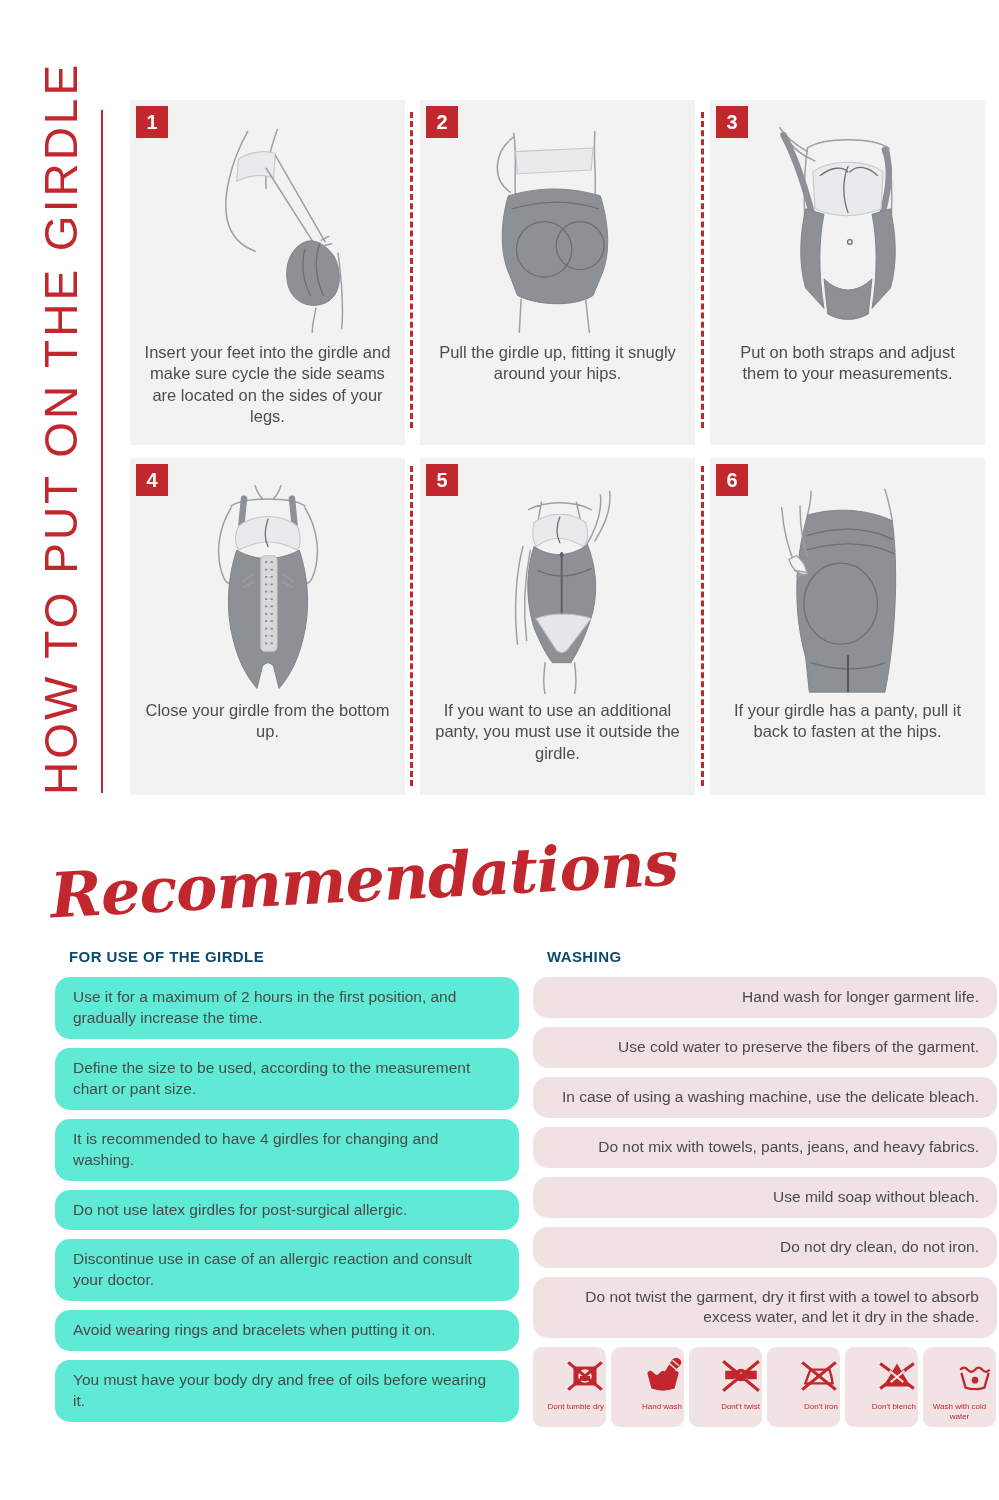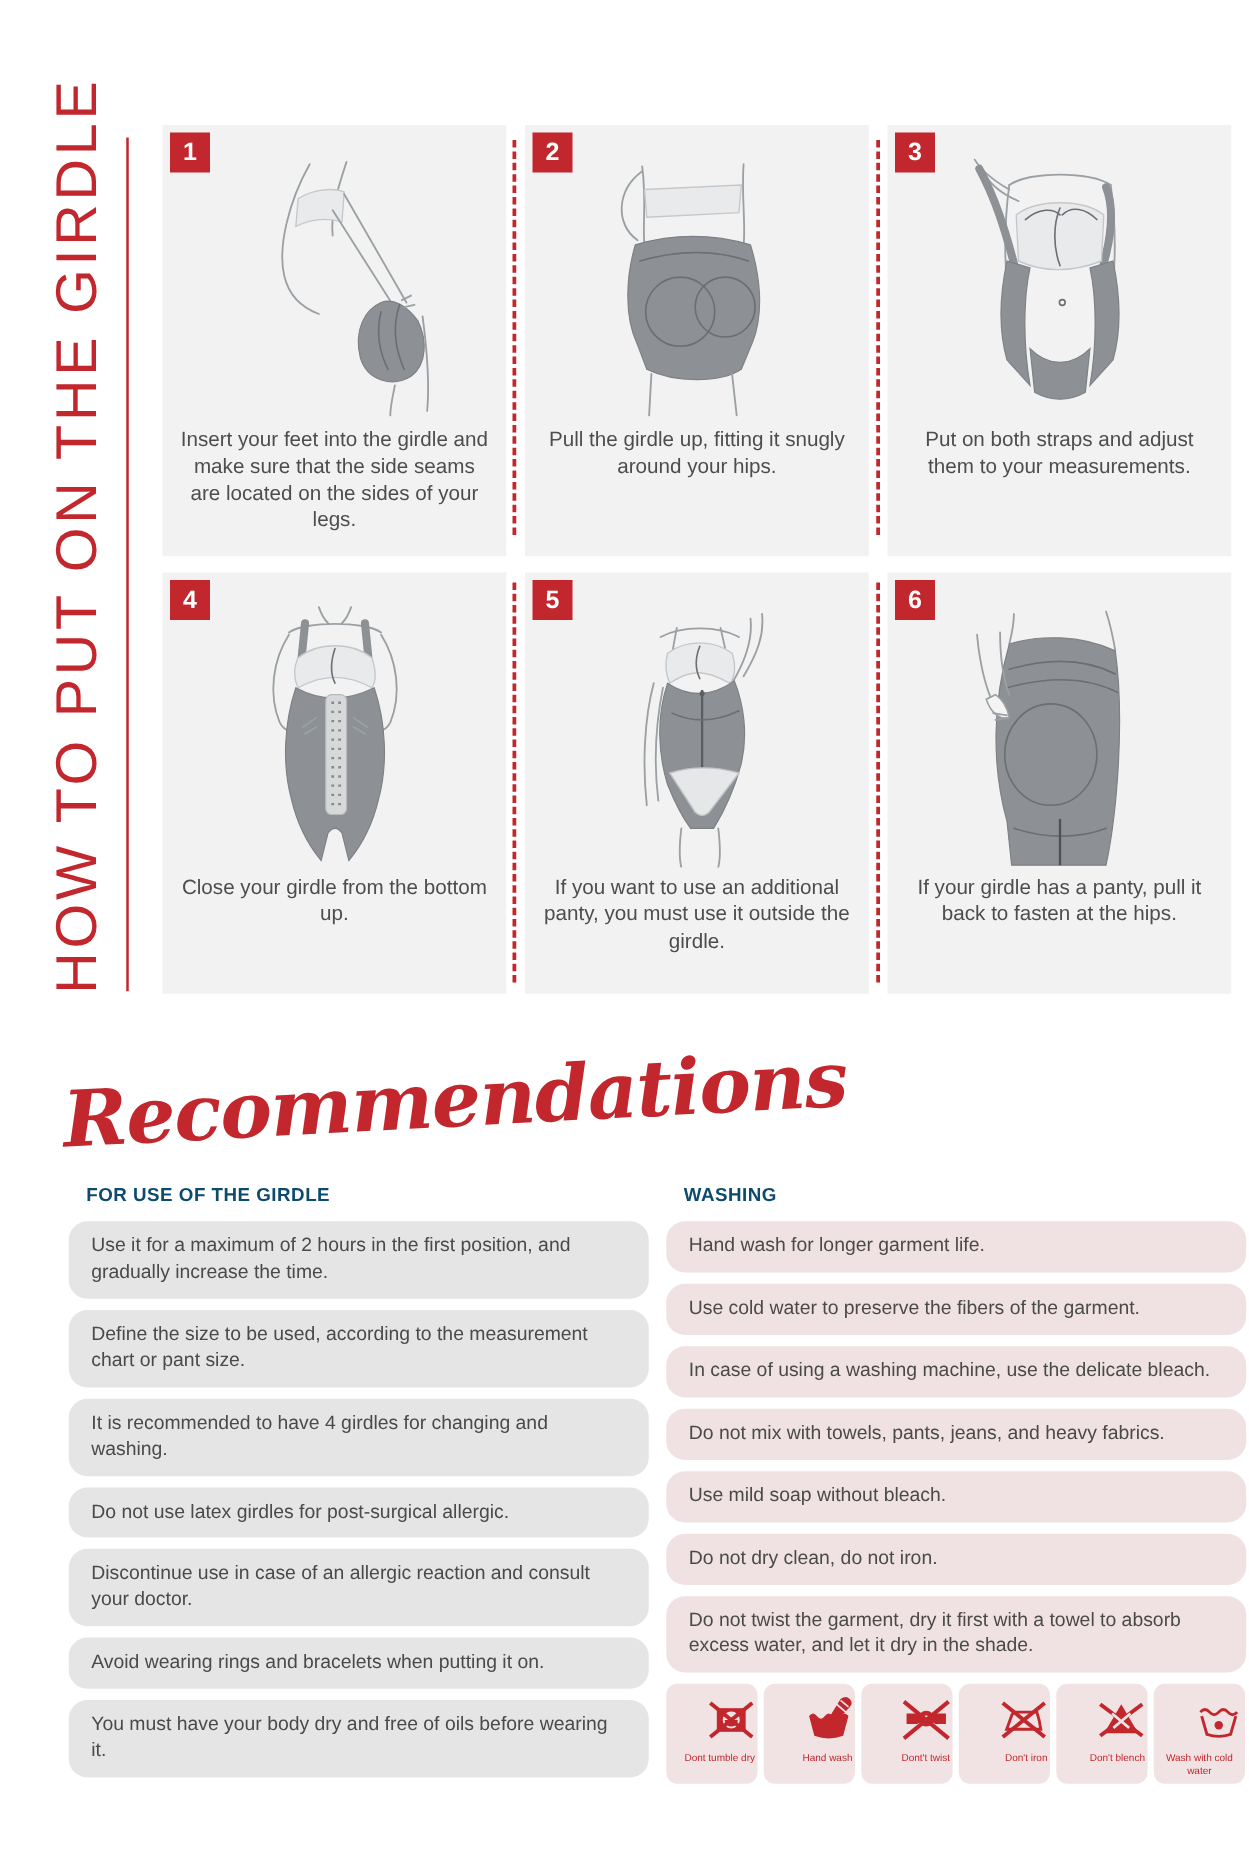--- a/index.html
+++ b/index.html
@@ -61,22 +61,22 @@
   .col-left  { left:55px;  top:948px; }
   .col-right { left:533px; top:948px; }
   .col h3 {
     color:#0c4a6e; font-size:15px; font-weight:bold; letter-spacing:.4px;
     margin:0 0 12px 14px;
   }
   .tile {
     border-radius:15px; padding:10px 18px; margin-bottom:9px;
     font-size:15.5px; line-height:1.35; color:#4a4a4a;
   }
-  .tile.cream { background:#e5e5e5; }
-  .tile.pink  { background:#F0E2E2; }
+  .tile.cream { background:#5eead4; }
+  .tile.pink  { background:#F0E2E2;text-align:right; }
 
   
   .care-row { display:flex; gap:5px; margin-top:7px; }
   .care-tile {
     width:73px; height:80px; background:#F1E3E3; border-radius:9px;
     display:flex; flex-direction:column; align-items:flex-end;
     padding-top:8px;
   }
   .care-tile svg { width:42px; height:42px; }
   .care-label {
@@ -106,21 +106,21 @@
       <svg class="illus" width="220" height="212" viewBox="0 0 220 230">
         <path class="ln" d="M88,8 C70,40 60,80 66,105 C70,122 80,132 96,138"></path>
         <path class="ln" d="M120,6 C112,30 106,50 108,70"></path>
         <path class="lt" d="M78,38 C90,30 108,28 118,32 L116,58 C102,54 88,56 76,62 Z"></path>
         <path class="ln" d="M118,34 L172,128 M108,48 L164,136"></path>
         <path class="drk" d="M150,128 C136,134 126,152 132,176 C138,196 160,202 176,192 C190,182 190,160 182,144 C172,130 160,124 150,128 Z"></path>
         <path class="sm" d="M150,136 C146,152 148,170 156,186 M166,130 C160,148 162,168 170,186"></path>
         <path class="ln" d="M186,140 C190,170 192,200 190,222 M162,200 C160,210 158,218 158,226"></path>
         <path class="ln" d="M168,126 l8,-4 M170,132 l9,-2"></path>
       </svg>
-      <div class="caption">Insert your feet into the girdle and make sure that the side seams are located on the sides of your legs.</div>
+      <div class="caption">Insert your feet into the girdle and make sure cycle the side seams are located on the sides of your legs.</div>
     </div>
 
     <div class="panel">
       <div class="badge">2</div>
       <svg class="illus" width="220" height="212" viewBox="0 0 220 230">
         <path class="ln" d="M62,10 C66,40 62,60 64,78 M150,8 C148,35 152,60 150,78"></path>
         <path class="ln" d="M62,14 C40,30 38,60 58,74"></path>
         <path class="lt" d="M64,30 L148,26 L146,50 L66,54 Z"></path>
         <path class="drk" d="M56,78 C48,105 46,140 58,165 L66,186 C90,198 130,198 148,186 L158,162 C168,136 164,104 156,78 C122,68 90,68 56,78 Z"></path>
         <circle class="sm" cx="95" cy="136" r="30"></circle>

